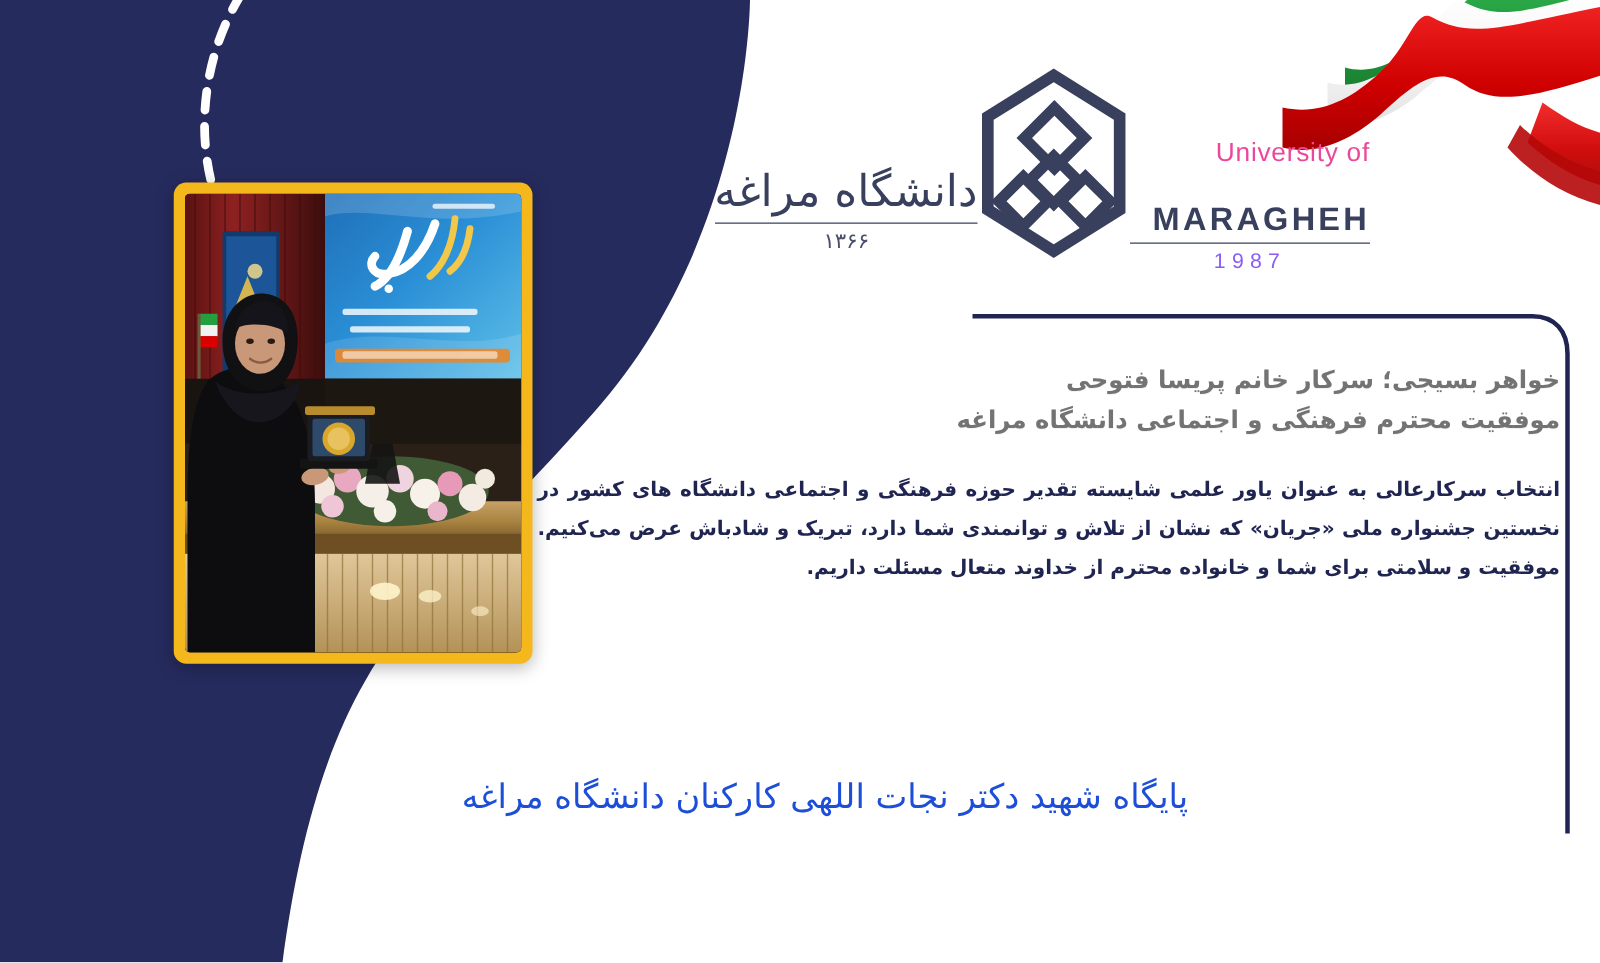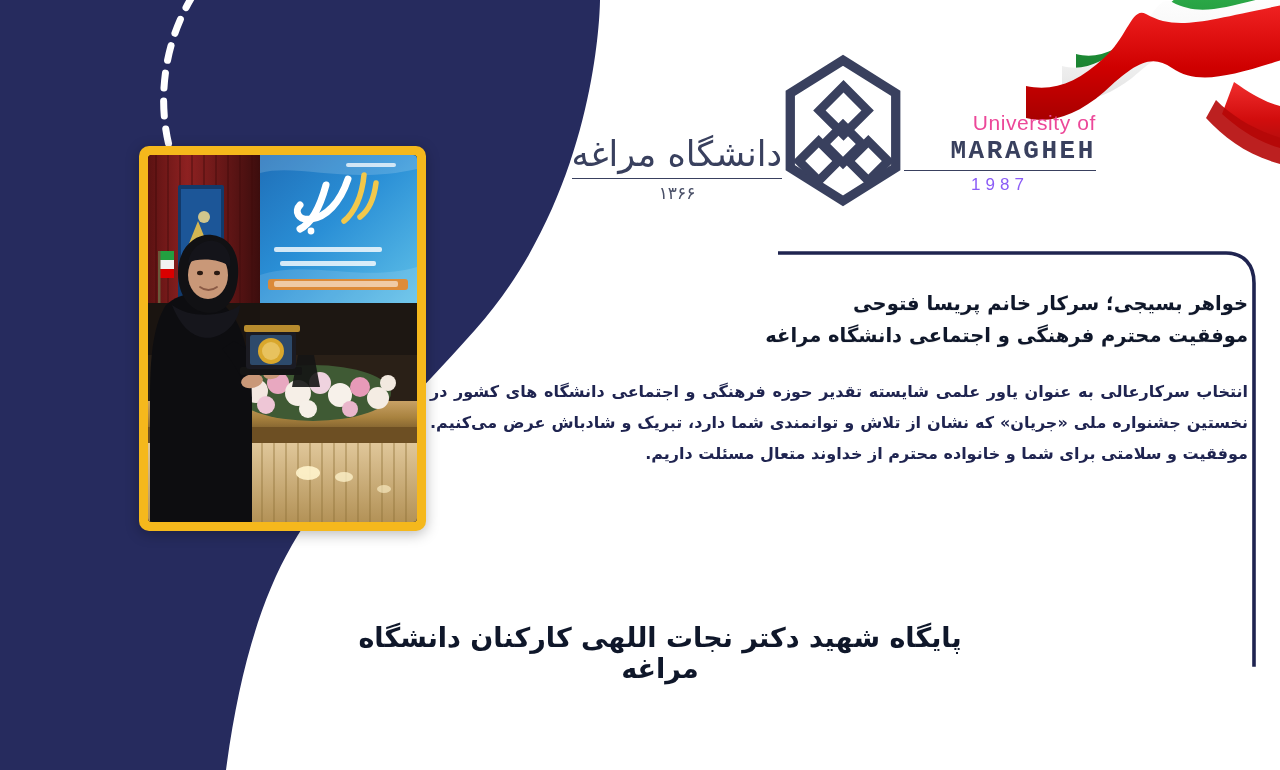--- a/index.html
+++ b/index.html
@@ -82,28 +82,29 @@
     direction:ltr;
   }
   .logo-en .l1{
     font-family:"Liberation Sans",sans-serif;
     font-size:21px;
     color:#ec4899;
     letter-spacing:.6px;
     line-height:1.25;
   }
   .logo-en .l2{
-    font-family:Liberation Mono, monospace;
+    font-family:Liberation Sans, sans-serif;
     font-size:26px;
     font-weight:bold;
     color:#39405e;
     letter-spacing:2.6px;
     line-height:1.2;
     border-bottom:1.6px solid #39405e;
     padding-bottom:3px;
+    margin-top:24px;
   }
   .logo-en .l3{
     font-family:"Liberation Sans",sans-serif;
     font-size:17px;
     color:#8b5cf6;
     letter-spacing:5px;
     padding-top:4px;
     text-align:center;
   }
   .logo-mark{width:122px;padding-top:4px;}
@@ -144,21 +145,21 @@
   
   .message{
     position:absolute;
     left:430px; top:288px;
     width:818px;
     z-index:7;
     text-align:right;
     direction:rtl;
   }
   .headline{
-    color:#0f172a;
+    color:#737373;
     font-size:19.5px;
     font-weight:bold;
     line-height:1.62;
     margin:0 0 26px 0;
     text-shadow:0 1px 0 rgba(0,0,0,.05);
   }
   .headline .hl-line{display:block;}
   .body-text{
     color:#1f2450;
     font-size:16px;
@@ -172,23 +173,23 @@
   .body-text p{margin:0;}
 
   
   .footer-sign{
     position:absolute;
     left:330px; top:622px;
     width:660px;
     z-index:7;
     text-align:center;
     direction:rtl;
-    color:#0f172a;
+    color:#1d4ed8;
     font-size:27px;
-    font-weight:bold;
+    font-weight:normal;
     letter-spacing:.3px;
   }
 </style>
 </head>
 <body>
 
 <div id="poster">
 
   <div class="navy-shape">
     <svg viewBox="0 0 640 770" preserveAspectRatio="none" aria-hidden="true">

